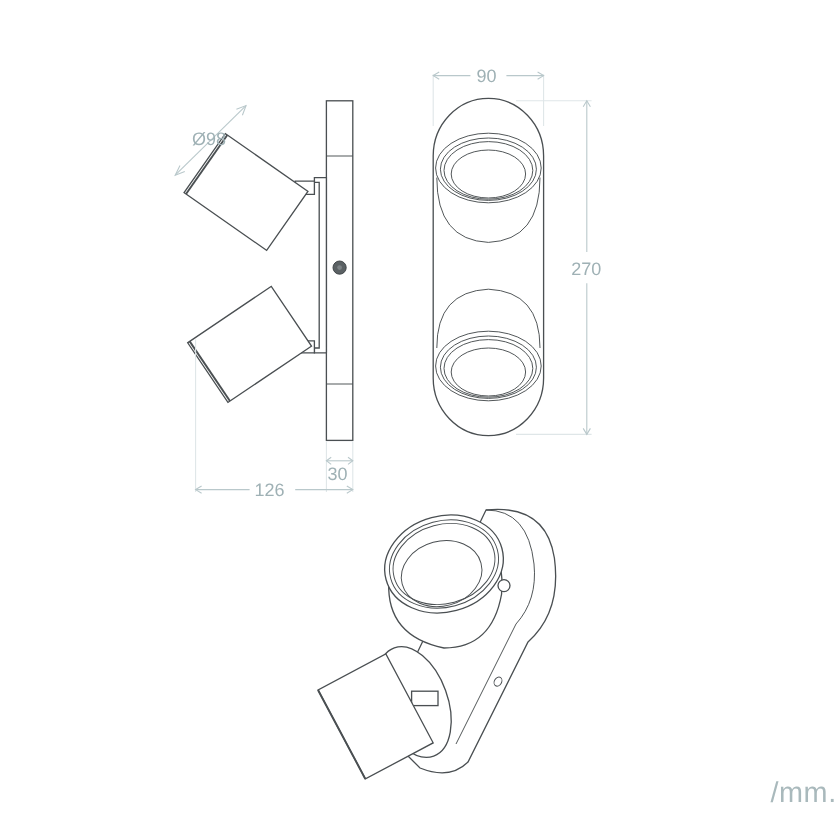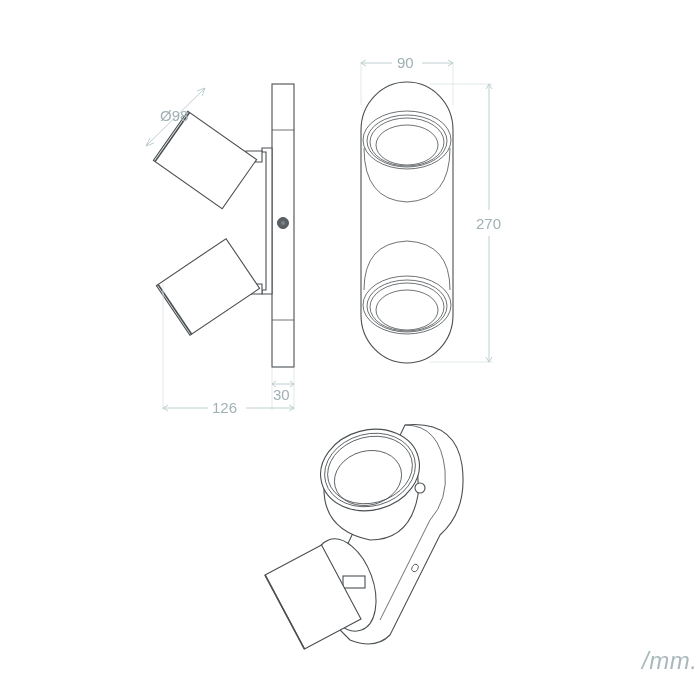--- a/index.html
+++ b/index.html
@@ -1,19 +1,19 @@
 <!DOCTYPE html>
 <html><head>
   <meta charset="utf-8">
   <style>
     html, body { margin: 0; padding: 0; background: #ffffff; }
     body { width: 700px; height: 700px; position: relative; overflow: hidden; font-family: "Liberation Sans", sans-serif; }
     #drawing { position: absolute; left: 0; top: 0; width: 700px; height: 700px; }
     .dim-text { font-family: "Liberation Sans", sans-serif; font-size: 15px; fill: #9fb1b5; }
-    .unit-text { position: absolute; left: 642px; top: 647px; font-family: "Liberation Sans", sans-serif; font-size: 24px; font-weight: 300; color: #a9b9bc; letter-spacing: 0.5px; font-style: italic; }
+    .unit-text { position: absolute; left: 642px; top: 647px; font-family: "Liberation Sans", sans-serif; font-size: 24px; font-weight: 300; color: #a9b9bc; letter-spacing: 0.5px; }
     .outline { fill: #ffffff; stroke: #4a4f52; stroke-width: 1.1; }
     .outline-thin { fill: none; stroke: #4a4f52; stroke-width: 0.8; }
     .dim { fill: none; stroke: #b9c8cb; stroke-width: 0.9; }
     .ext { fill: none; stroke: #dfe6e8; stroke-width: 0.9; }
   </style>
 </head>
 <body>
 
 <svg id="drawing" viewBox="0 0 700 700" xmlns="http://www.w3.org/2000/svg">
 

